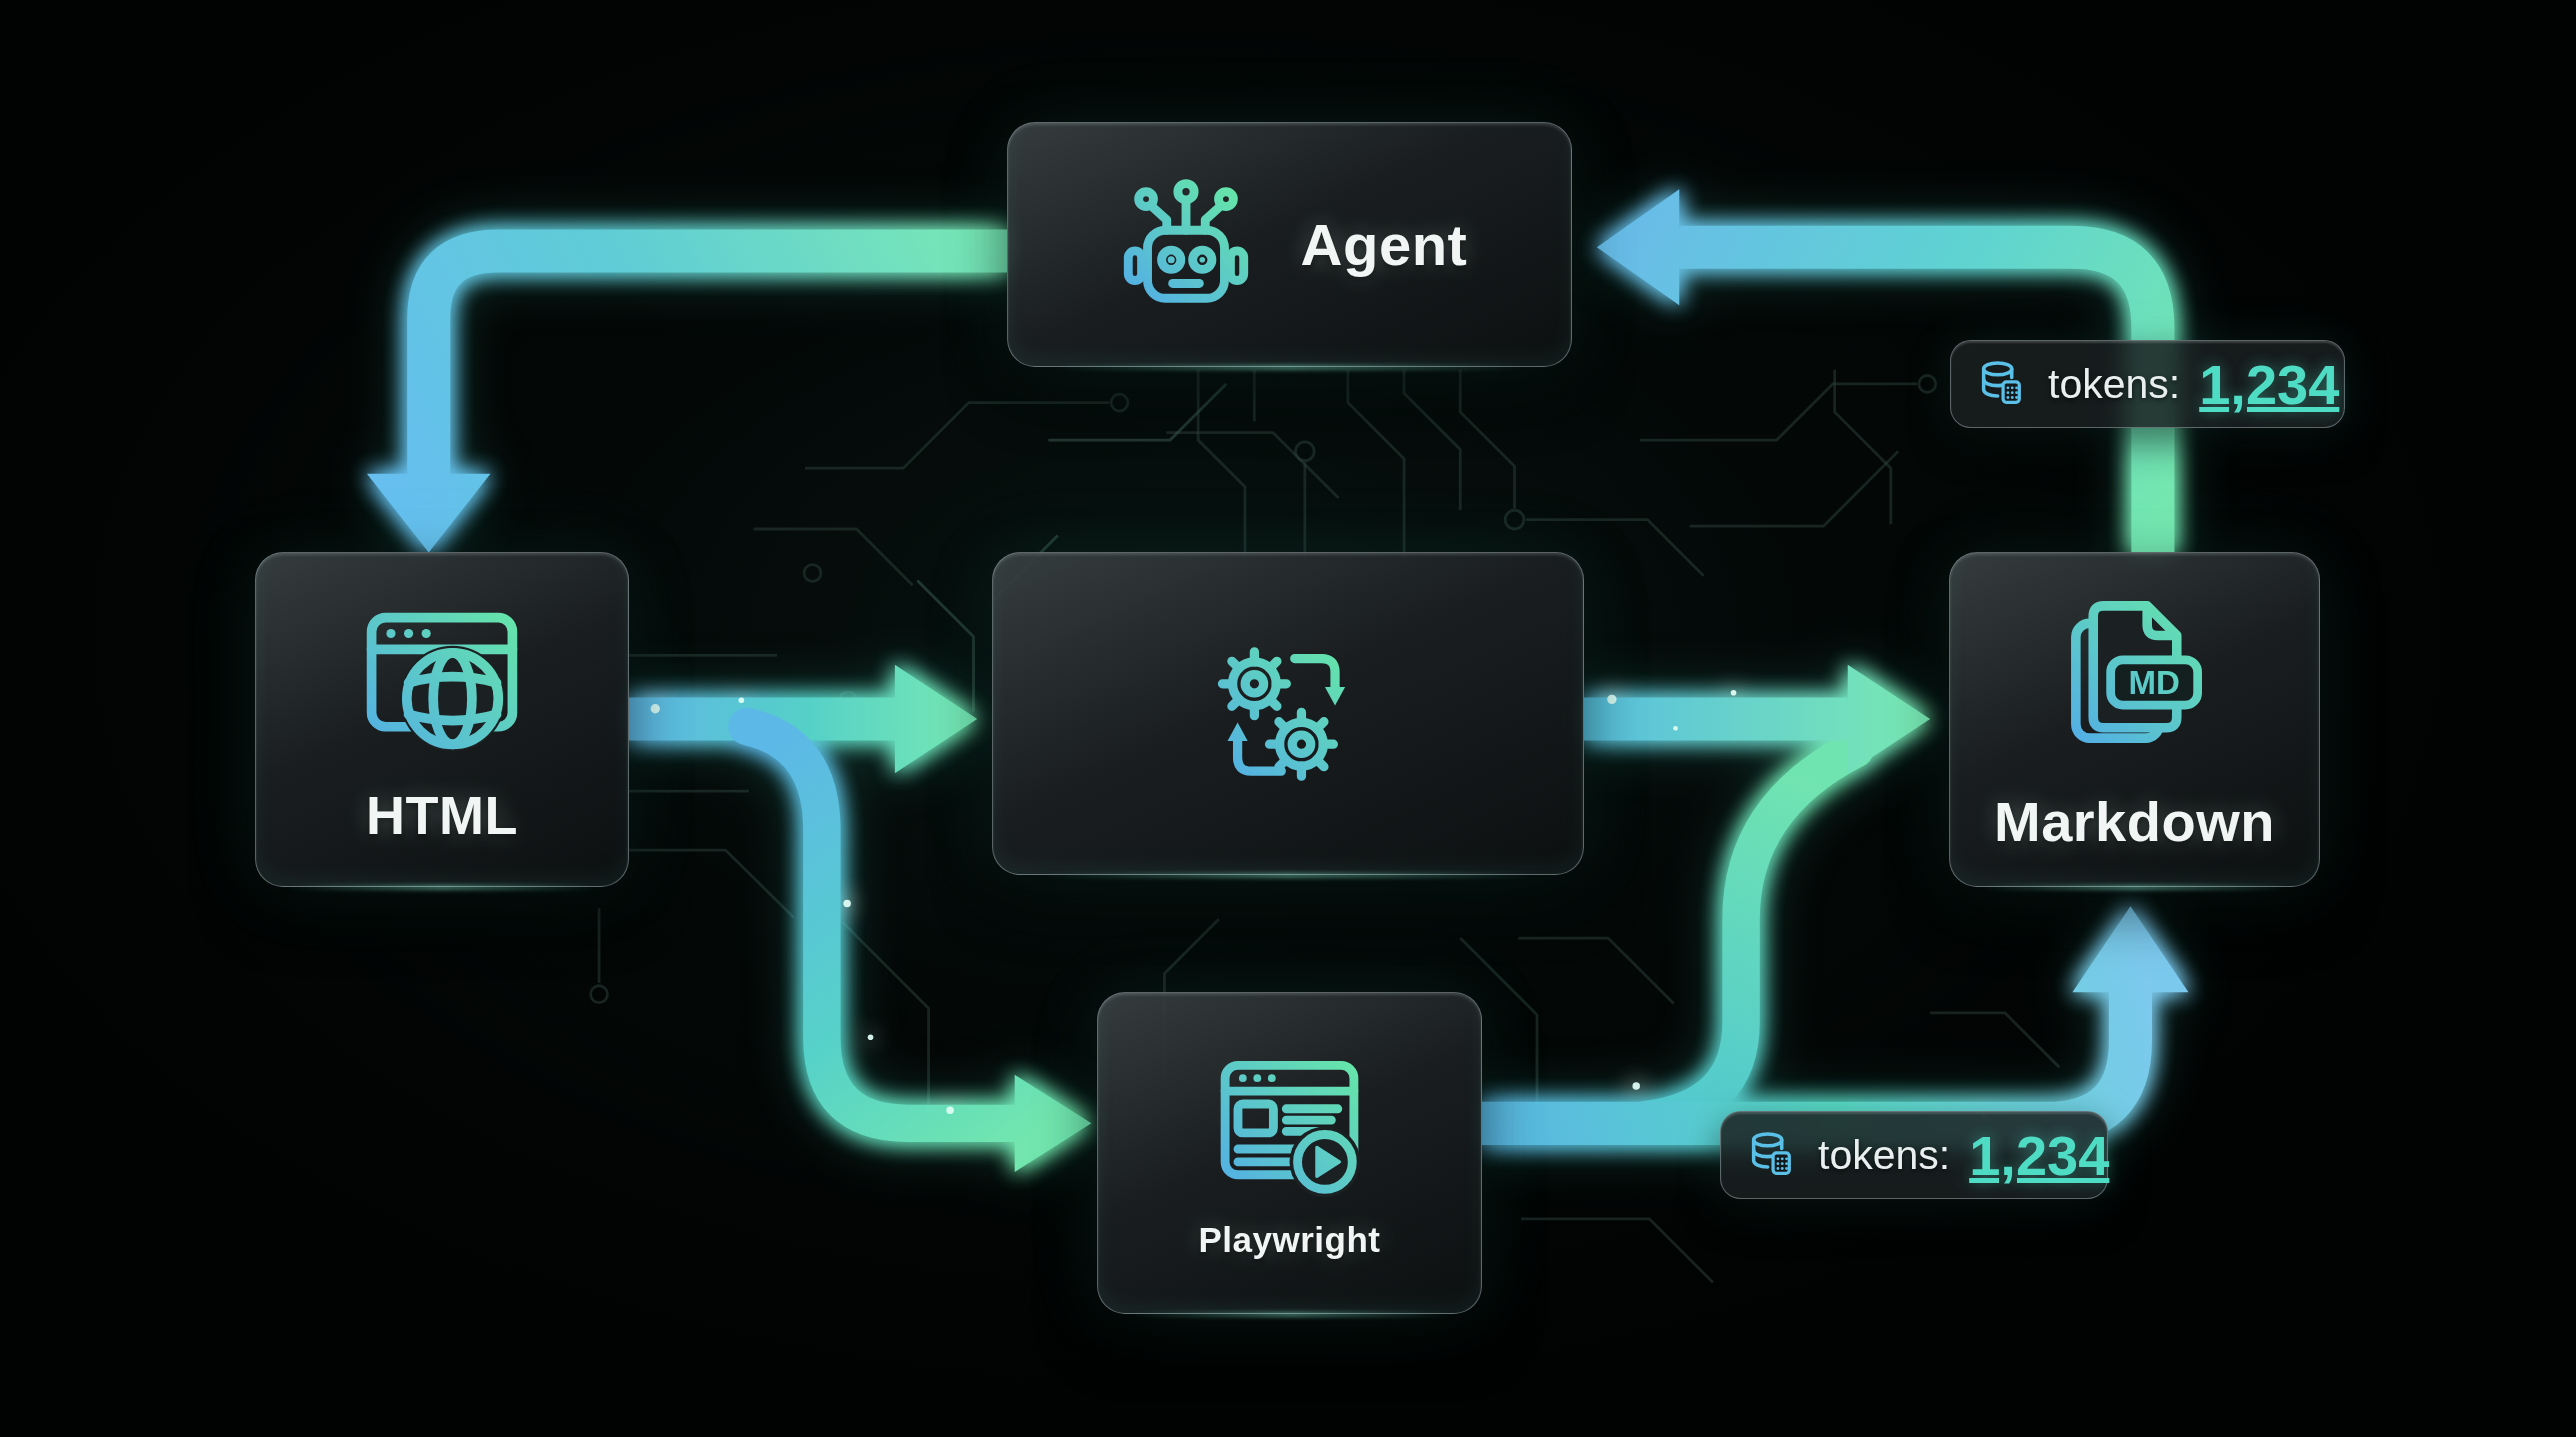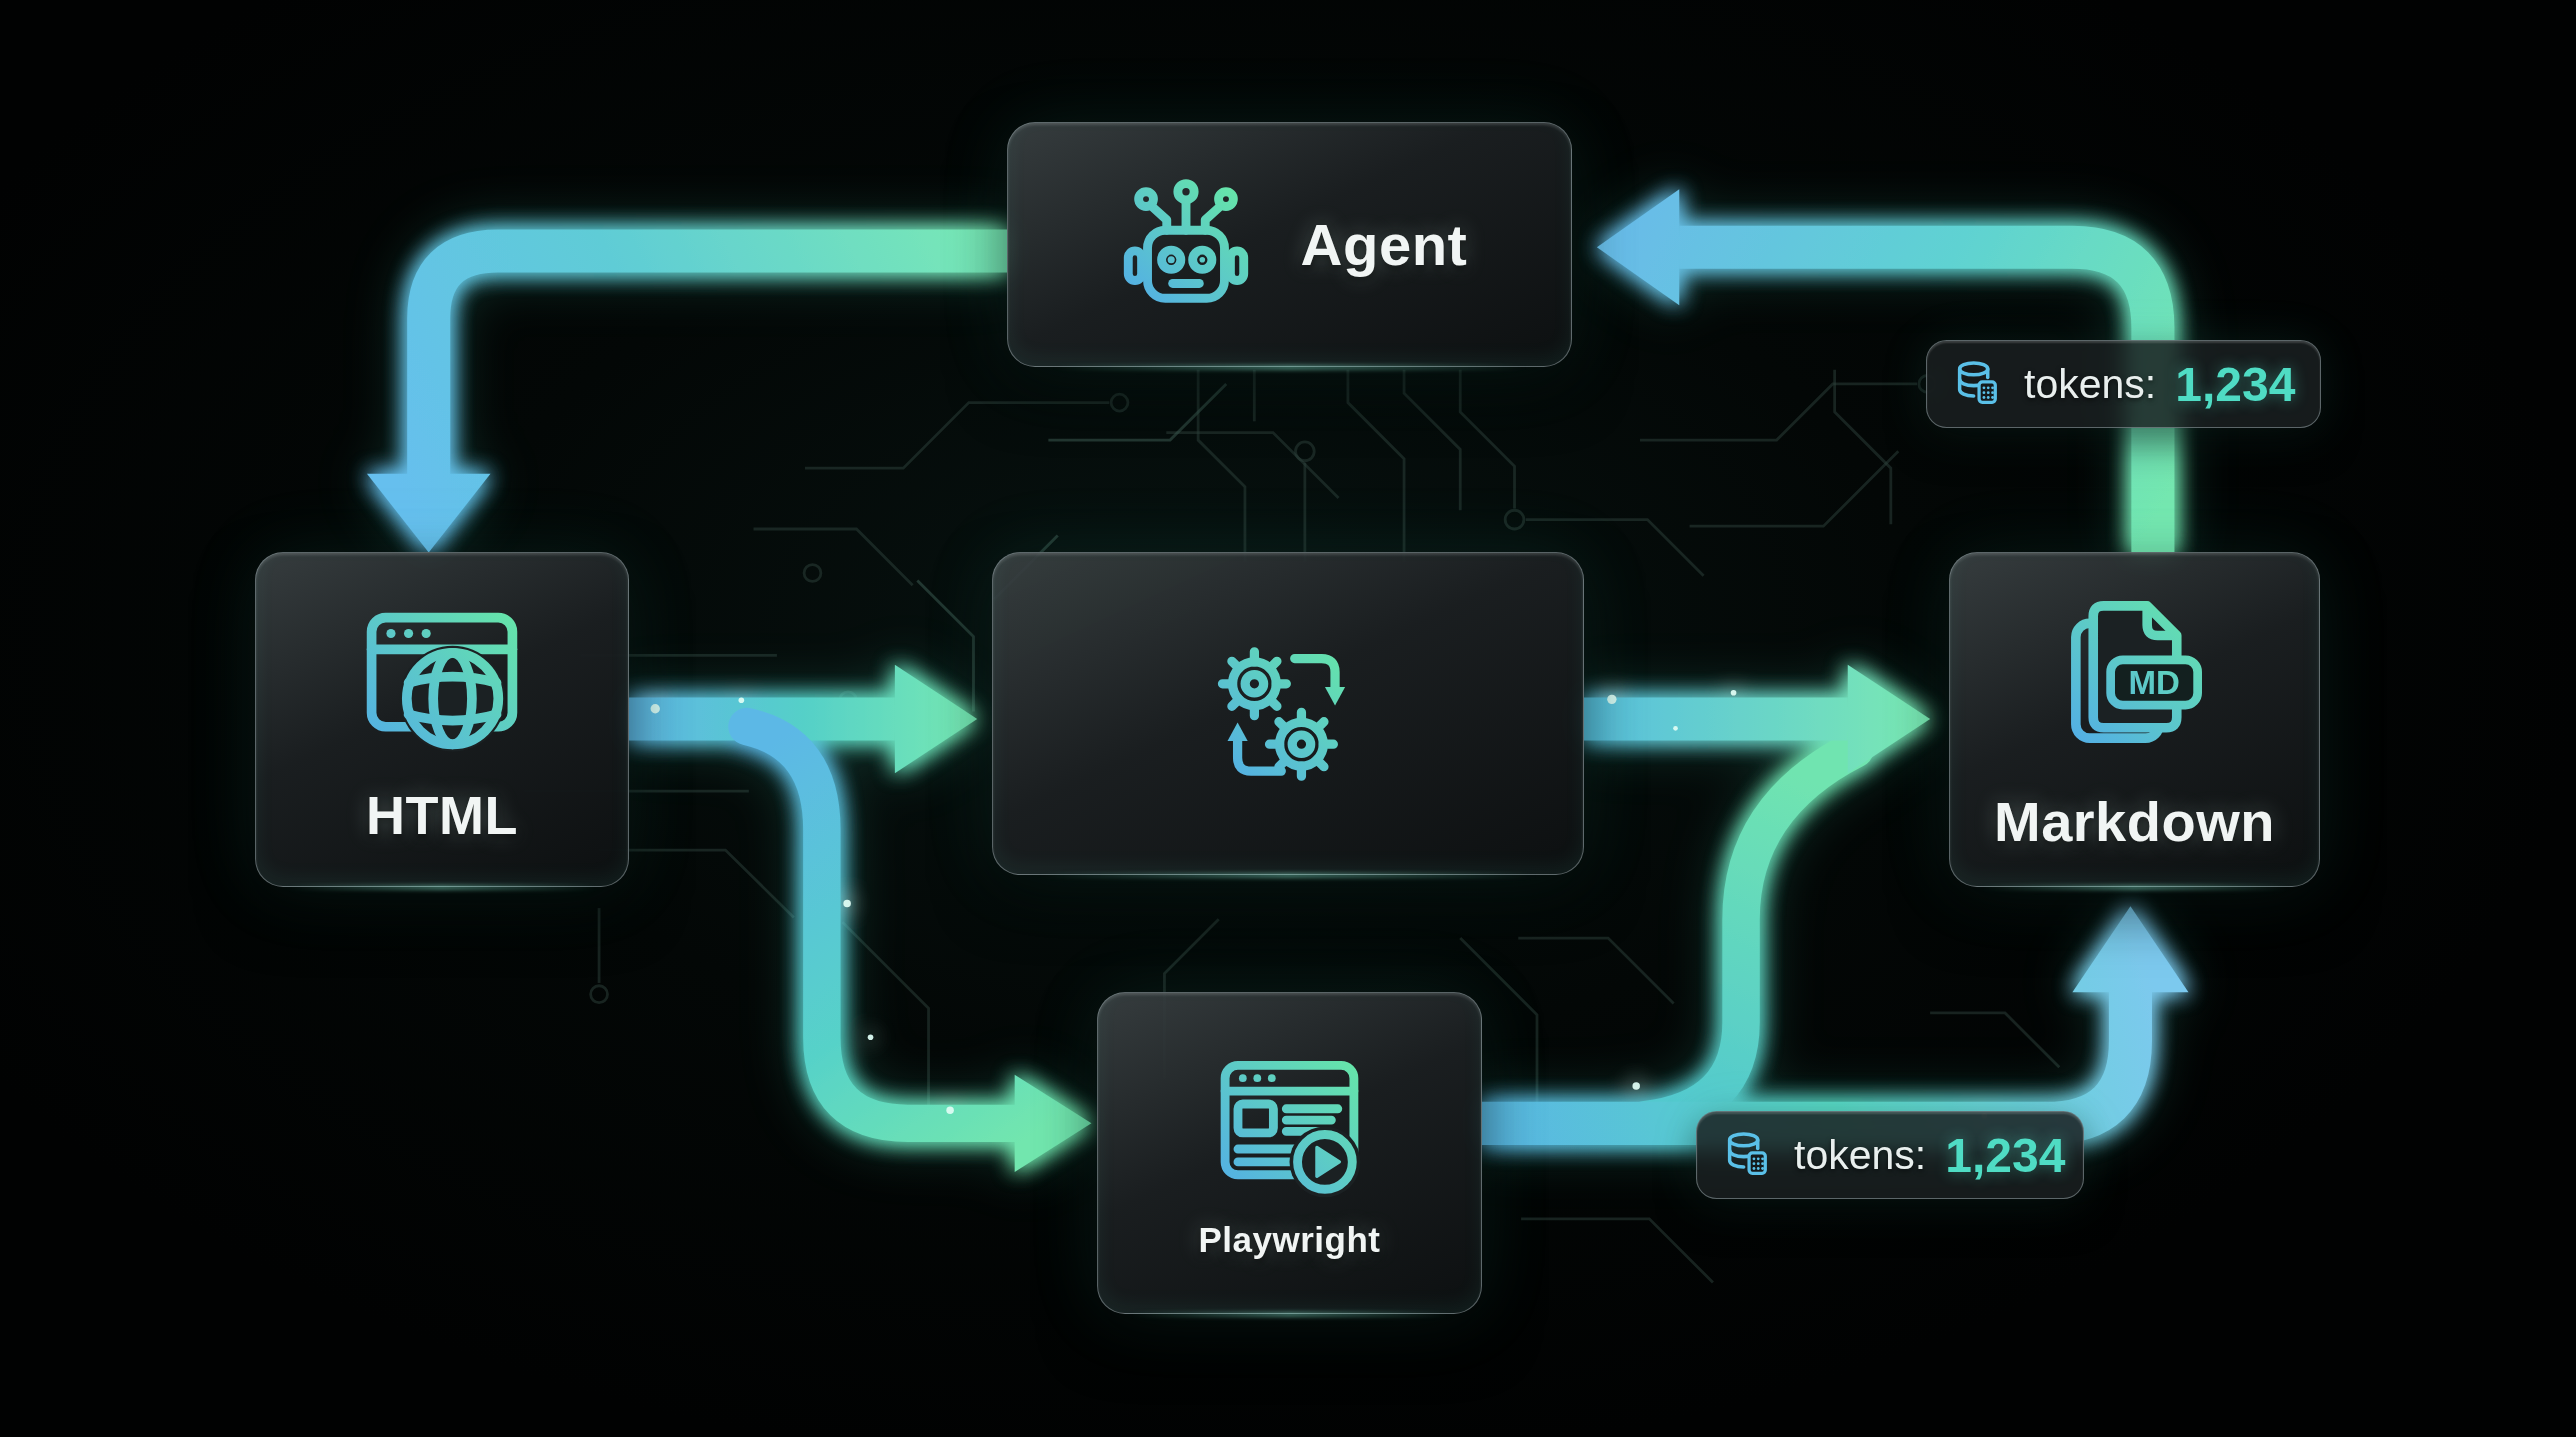--- a/index.html
+++ b/index.html
@@ -51,25 +51,26 @@
   .node-playwright .lbl{font-size:35px;}
   .txtcol{display:flex;flex-direction:column;align-items:flex-start;}
   .badge{
     position:absolute;z-index:3;display:flex;align-items:center;gap:19px;
     padding:0 24px;height:88px;border-radius:20.6px;
     border:1.9px solid rgba(162,178,182,.5);
     background:rgba(26,31,33,.86);
     backdrop-filter:blur(7.5px);
     box-shadow:0 0 47px rgba(70,220,190,.10), 0 15px 37px rgba(0,0,0,.5),
       inset 0 1.9px 1.9px rgba(255,255,255,.16);
+    margin-left:24px;
   }
   .badge-top{left:1926px;top:340px;width:395px;}
   .badge-bottom{left:1696px;top:1111px;width:388px;}
   .t-label{font-size:41px;color:#e9efee;text-shadow:0 1.9px 5.6px rgba(0,0,0,.6);}
-  .t-value{font-size:48px;font-weight:700;color:#4fdcc4;text-shadow:0 0 15px rgba(79,220,196,.45);}
+  .t-value{font-size:56px;font-weight:700;color:#4fdcc4;text-shadow:0 0 15px rgba(79,220,196,.45);text-decoration:underline;}
 </style>
 </head>
 <body>
 
 <div class="stage">
 
   <svg class="circuit" width="2576" height="1438" viewBox="0 0 2752 1536">
     <g stroke="#2e413c" stroke-opacity="0.5" stroke-width="3" fill="none">
       <path d="M860 500 H965 L1035 430 H1185"></path>
         <circle cx="1196" cy="430" r="9"></circle>

